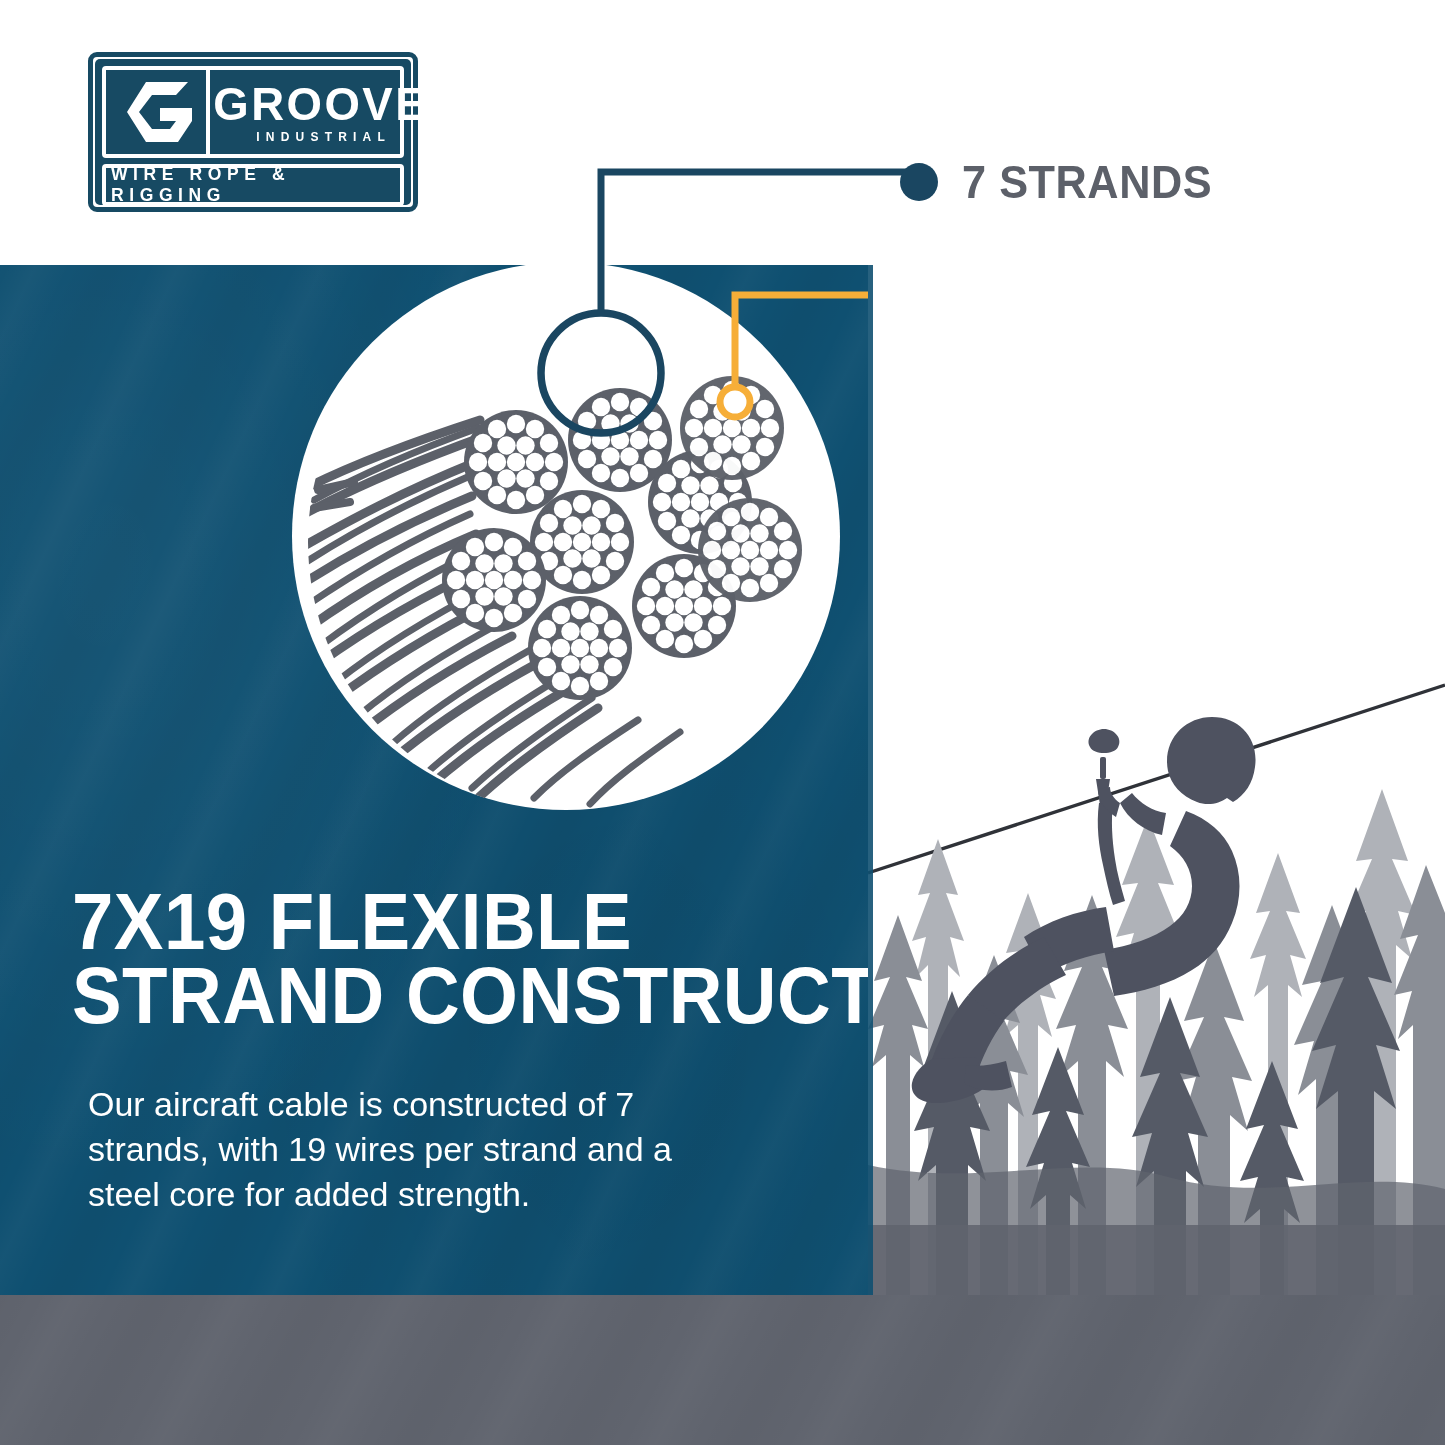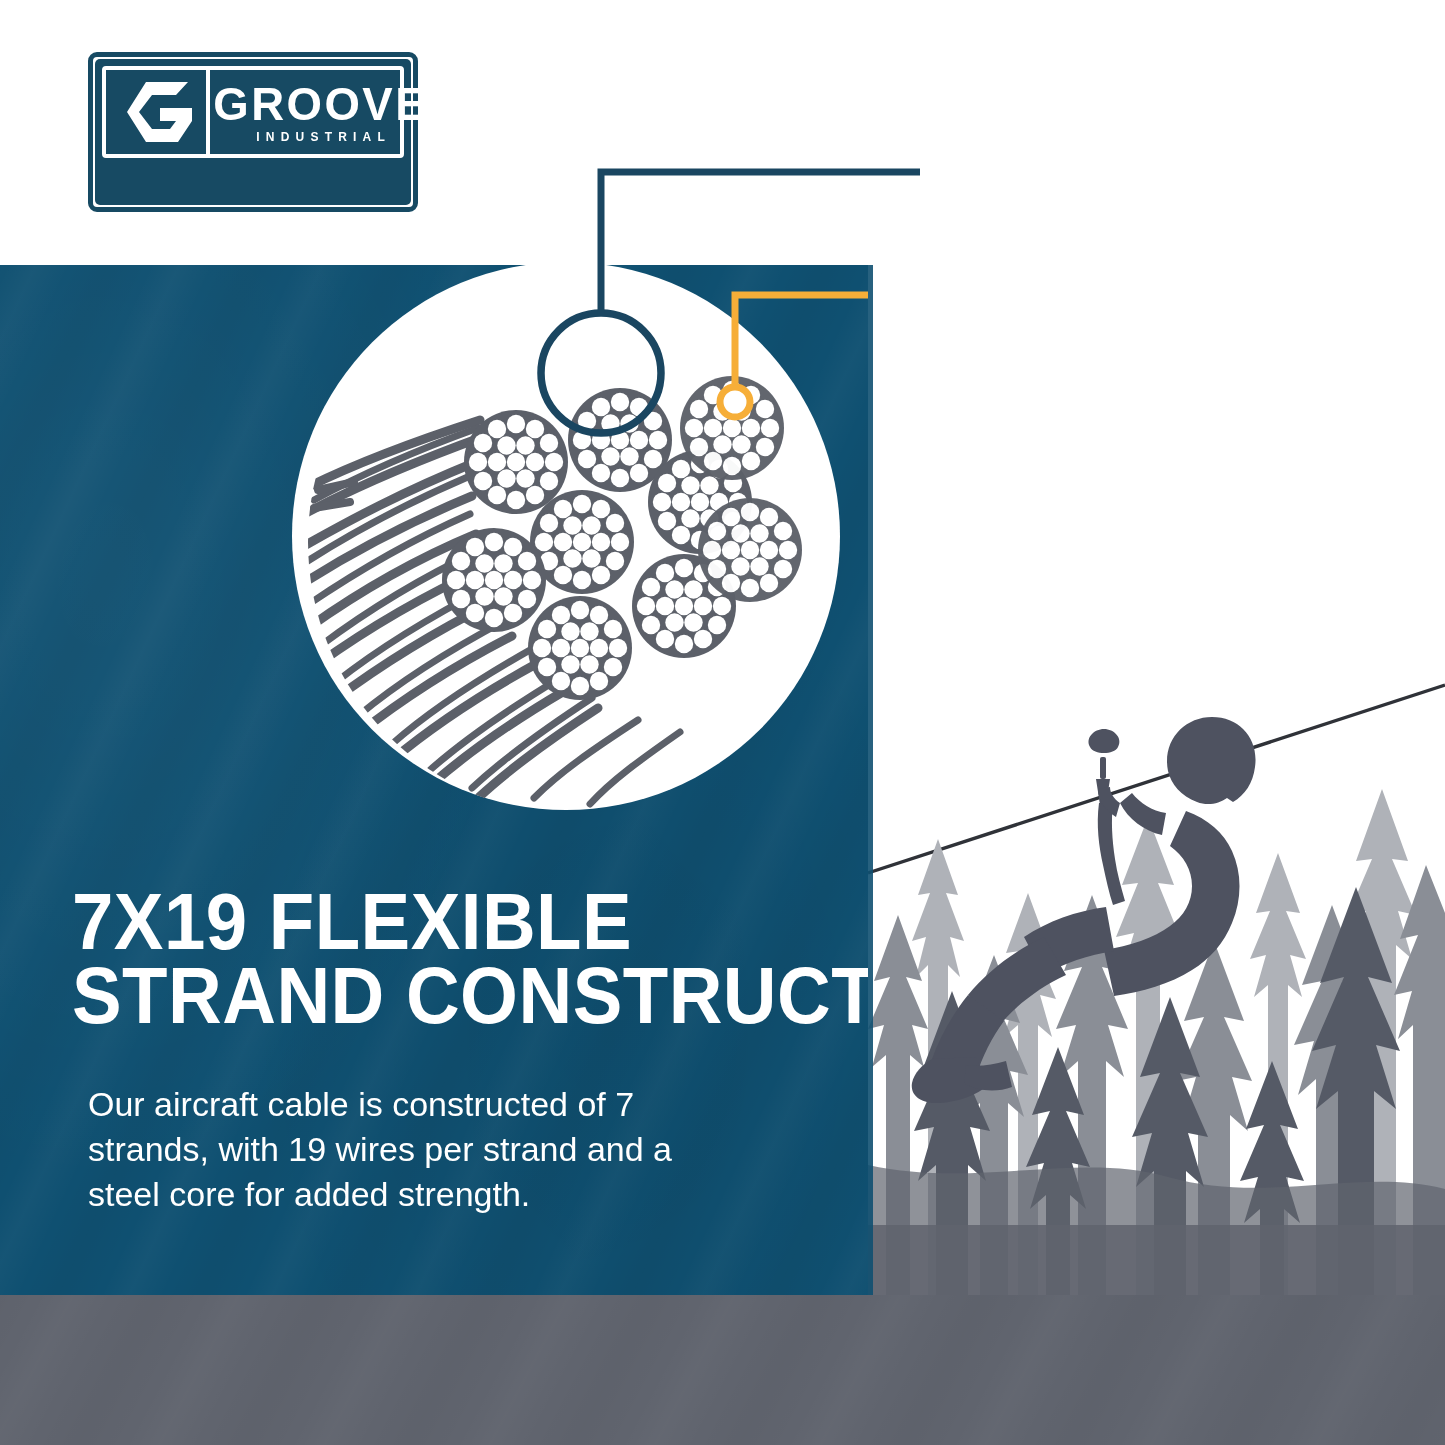--- a/index.html
+++ b/index.html
@@ -283,20 +283,24 @@
 
   <svg class="abs" style="left:560px;top:140px;" width="400" height="300" viewBox="0 0 400 300">
 
     <path d="M41 174 L41 32 L360 32" fill="none" stroke="#1A4661" stroke-width="7"></path>
 
     <path d="M175 262 L175 155 L360 155" fill="none" stroke="#F6AE38" stroke-width="7"></path>
 
     <circle cx="175" cy="262" r="15" fill="#ffffff" stroke="#F6AE38" stroke-width="7"></circle>
   </svg>
 
+  <div class="abs callout" id="callout-strands">
+    <span class="callout-dot" style="background:#1A4661"></span>
+    <span class="callout-text">7 STRANDS</span>
+  </div>
   <div class="abs callout" id="callout-wires">
     <span class="callout-dot" style="background:#F6AE38"></span>
     <span class="callout-text">19 WIRES PER STRAND</span>
   </div>
   <div class="abs callout" id="callout-galv">
     <span class="callout-dot" style="background:#5E6470"></span>
     <span class="callout-text">HOT DIP GALVANIZED</span>
   </div>
 
   <svg class="abs" id="scene" viewBox="0 0 577 1030" preserveAspectRatio="none">
@@ -397,16 +401,19 @@
           <svg width="68" height="62" viewBox="0 0 68 62">
             <path d="M20 1 L62 1 L50 14 L26 14 L13 31 L26 48 L44 48 L50 40 L34 40 L34 27 L66 27
                      L66 40 L52 61 L20 61 L1 31 Z" fill="#ffffff"></path>
           </svg>
         </div>
         <div class="logo-word-cell">
           <div class="logo-word">GROOVE</div>
           <div class="logo-sub">INDUSTRIAL</div>
         </div>
       </div>
+      <div class="logo-botbox">
+        <div class="logo-tag">WIRE ROPE &amp; RIGGING</div>
+      </div>
     </div>
   </div>
 
 </div>
 
 </body></html>

